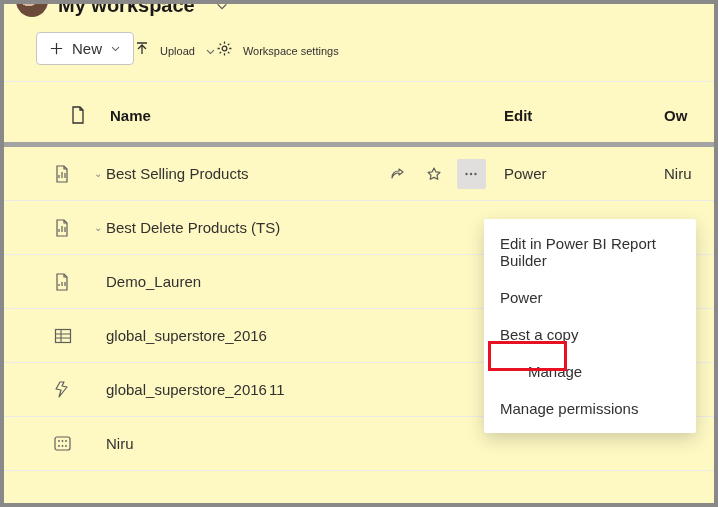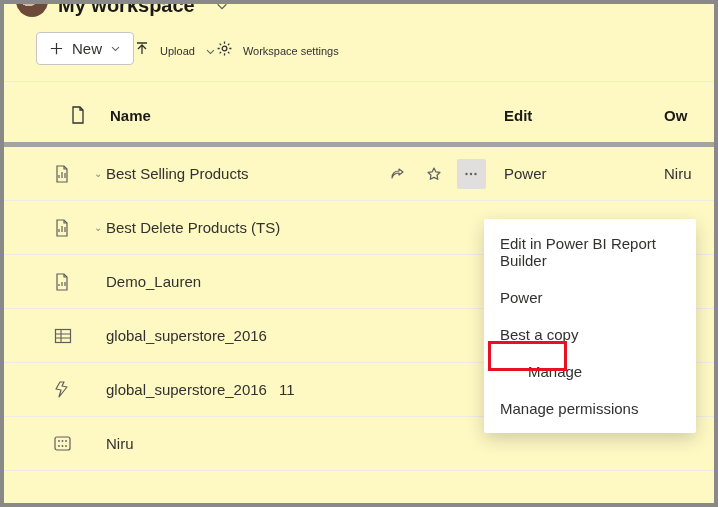--- a/index.html
+++ b/index.html
@@ -136,21 +136,21 @@
     position: absolute;
     border: 3px solid #e81123;
     top: 337px;
     left: 484px;
     width: 79px;
     height: 30px;
     pointer-events: none;
   }
   svg { display:block; }
   .txt-trunc { white-space:nowrap; overflow:hidden; }
-  .count-pill { color:#323130; margin-left:10px; }
+  .count-pill { color:#323130; margin-left:0; }
 </style>
 </head>
 <body>
 
 <div class="frame">
 
   <div class="ws-header">
     <div class="avatar"></div>
     <div class="ws-title">My workspace</div>
     <span class="ws-caret">

